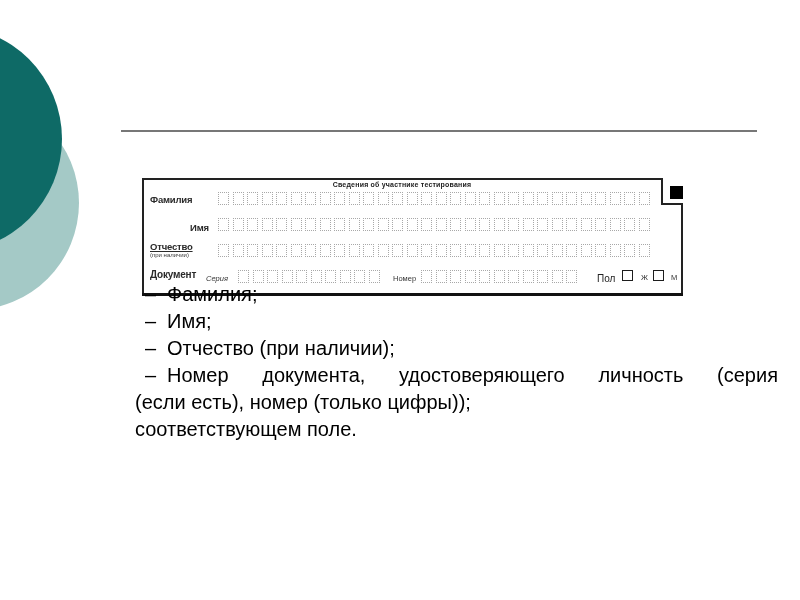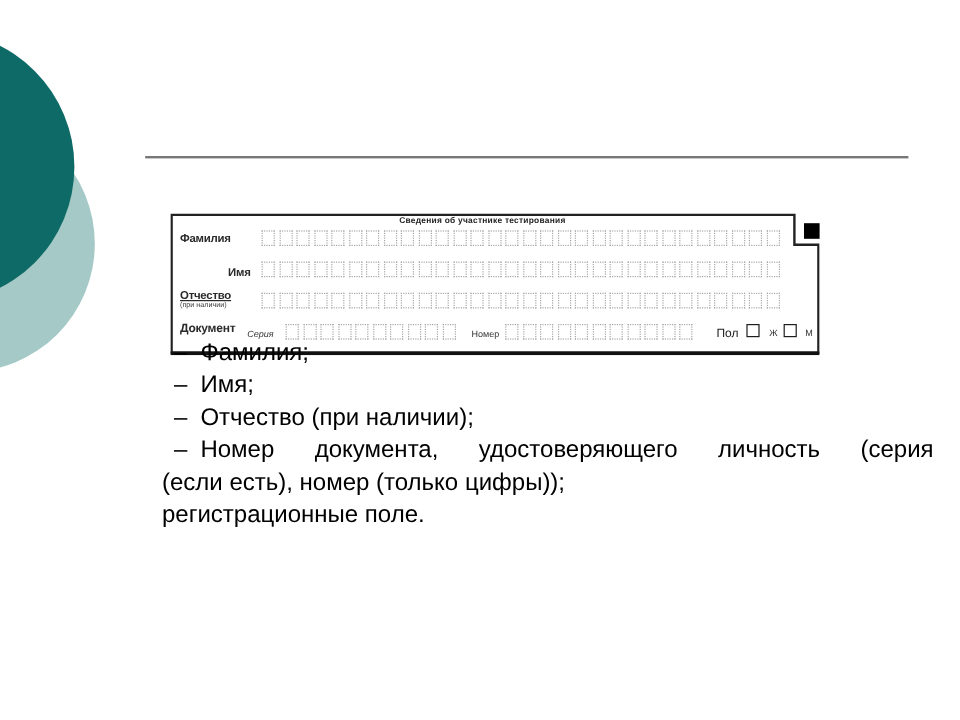--- a/index.html
+++ b/index.html
@@ -221,17 +221,17 @@
         <span class="line"><span class="dash">–</span>Имя;</span>
       </p>
       <p class="item">
         <span class="line"><span class="dash">–</span>Отчество (при наличии);</span>
       </p>
       <p class="item">
         <span class="line jline"><span class="dash">–</span>Номер документа, удостоверяющего личность (серия</span>
         <span class="line">(если есть), номер (только цифры));</span>
       </p>
       <p class="item">
-        <span class="line">регистрационные поле.</span>
+        <span class="line">соответствующем поле.</span>
       </p>
     </div>
 
 </div>
 
 </body></html>

